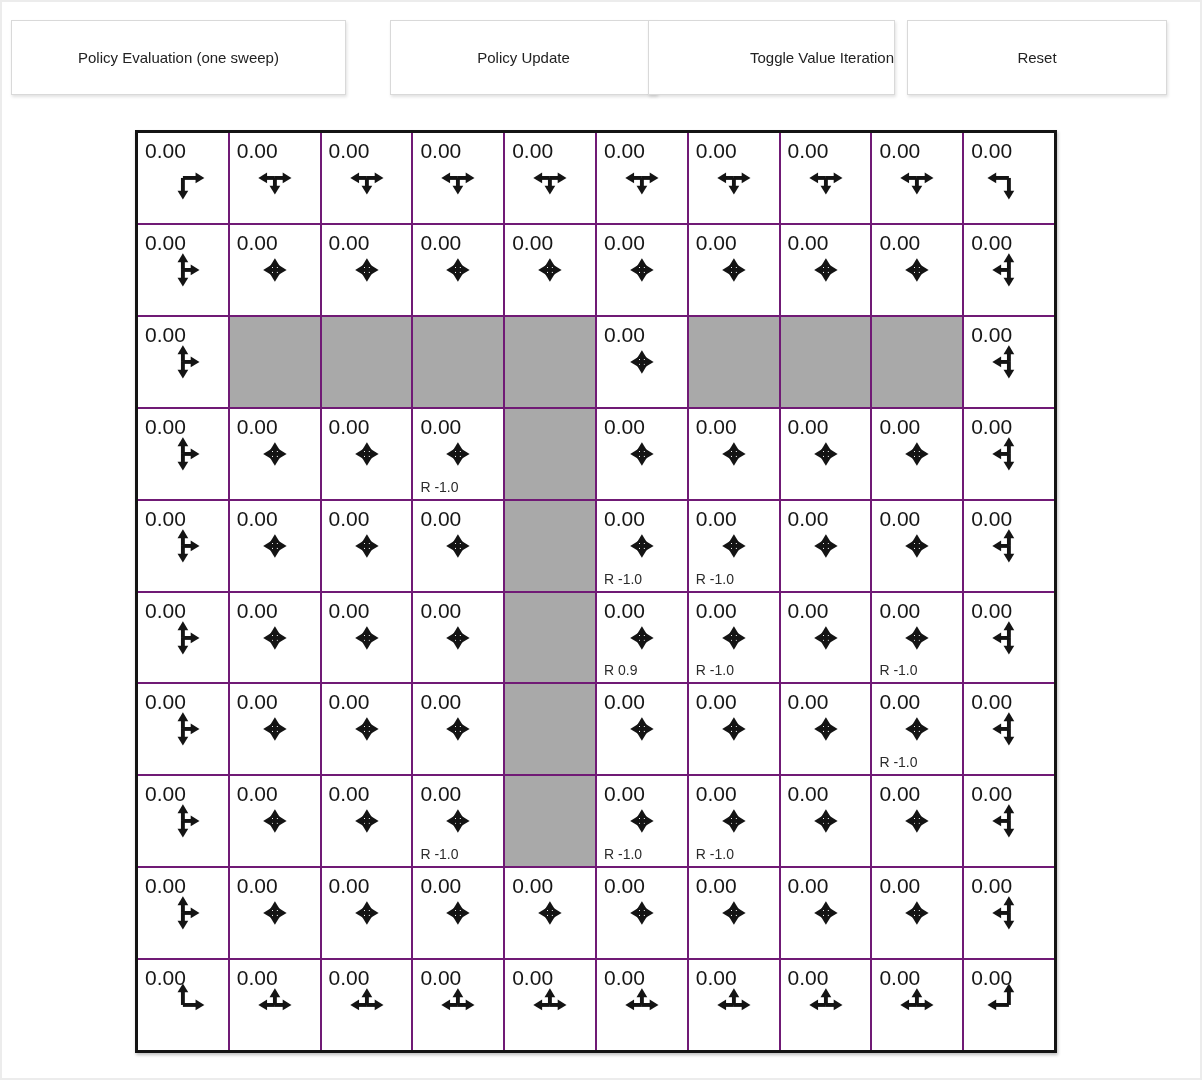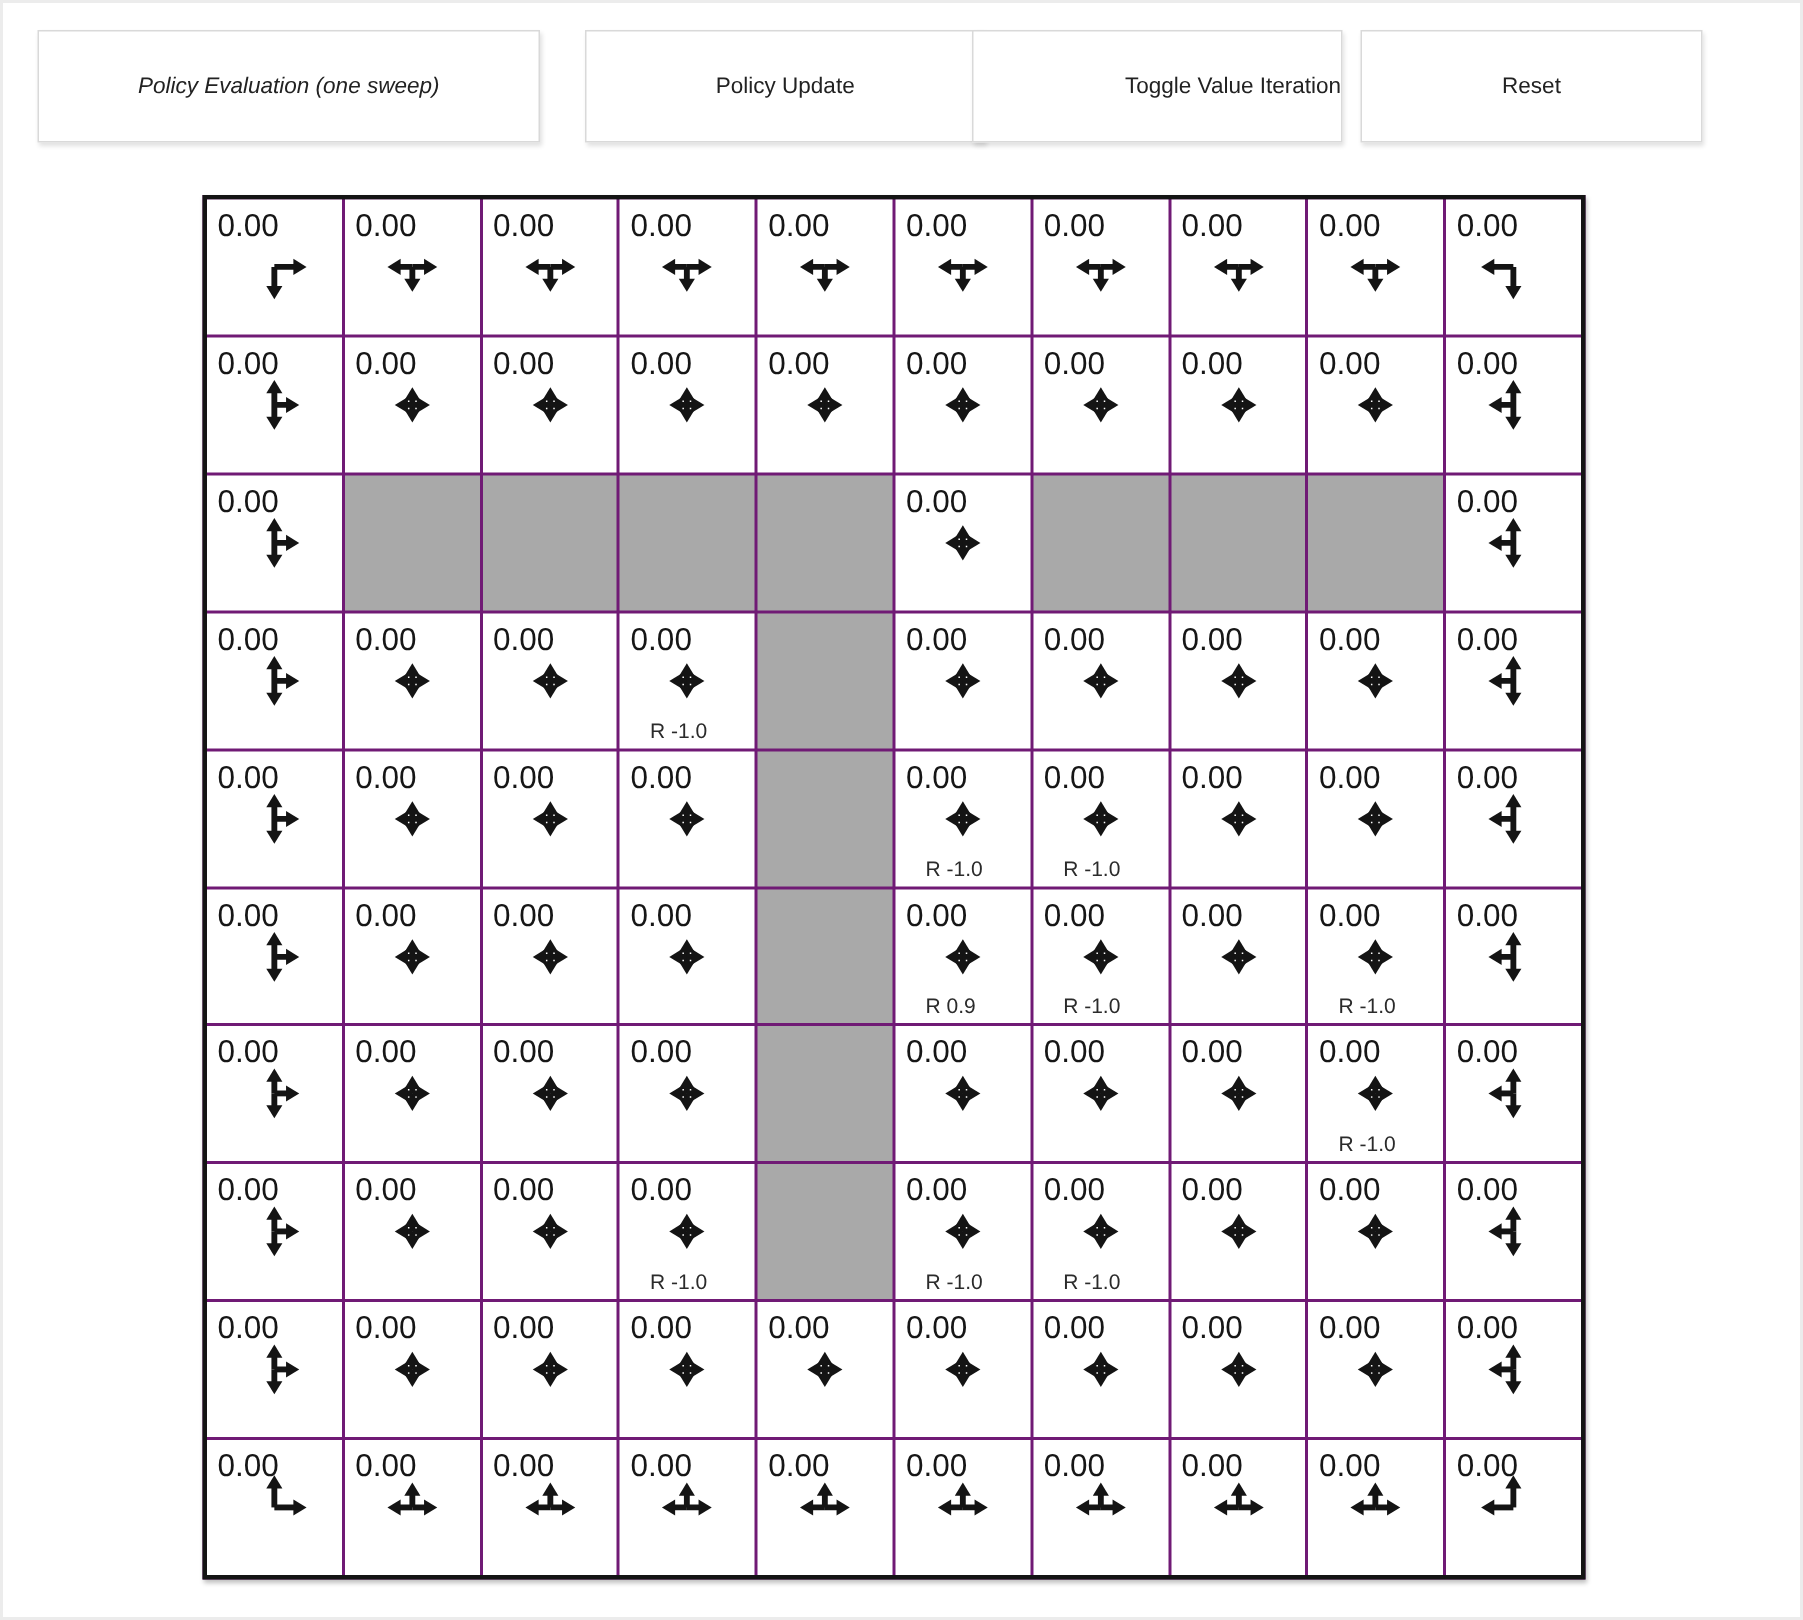--- a/index.html
+++ b/index.html
@@ -9,38 +9,38 @@
     box-shadow: inset 0 0 0 2px #ececec;
     overflow:hidden;
   }
   .toolbar{position:absolute;left:0;top:0;width:100%;height:110px;}
   .btn{
     position:absolute;top:20px;height:75px;background:#ffffff;
     border:1px solid #d9d9d9;box-shadow:1px 2px 3px rgba(0,0,0,0.12);
     font-family:"Liberation Sans", sans-serif;font-size:15px;color:#222222;
     text-align:center;cursor:pointer;padding:0;
   }
-  .btn.b0{left:25px;width:335px;font-style:italic;}
+  .btn.b0{left:11px;width:335px;}
   .btn.b1{left:390px;width:267px;}
   .btn.b2{left:648px;width:247px;text-align:right;}
-  .btn.b3{left:907px;width:228px;text-align:center;}
+  .btn.b3{left:907px;width:260px;text-align:center;}
   .grid{
     position:absolute;left:135px;top:130px;width:922px;height:923px;
     box-sizing:border-box;border:3px solid #141414;background:#701a75;
     display:grid;grid-template-columns:repeat(10,1fr);grid-template-rows:repeat(10,1fr);
     gap:2px;box-shadow:1px 2px 3px rgba(0,0,0,0.25);
   }
   .cell{position:relative;background:#ffffff;overflow:hidden;}
   .cell.wall{background:#a9a9a9;}
   .val{
     position:absolute;left:7px;top:6px;font-size:21px;line-height:1.1;
     color:#161616;z-index:2;
   }
   .reward{
-    position:absolute;left:7px;bottom:4px;font-size:14px;color:#2b2b2b;z-index:2;margin-left:13px;
+    position:absolute;left:7px;bottom:4px;font-size:14px;color:#2b2b2b;z-index:2;
   }
   svg.arrows{position:absolute;left:0;top:0;width:100%;height:100%;z-index:1;}
 </style>
 </head>
 <body>
 
 <div class="toolbar">
   <button class="btn b0">Policy Evaluation (one sweep)</button>
   <button class="btn b1">Policy Update</button>
   <button class="btn b2">Toggle Value Iteration</button>

